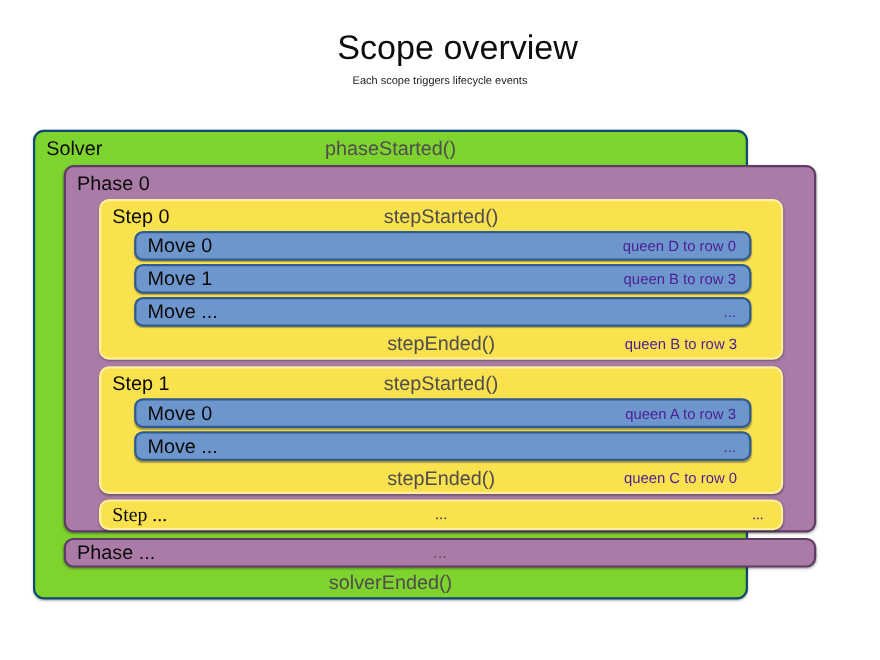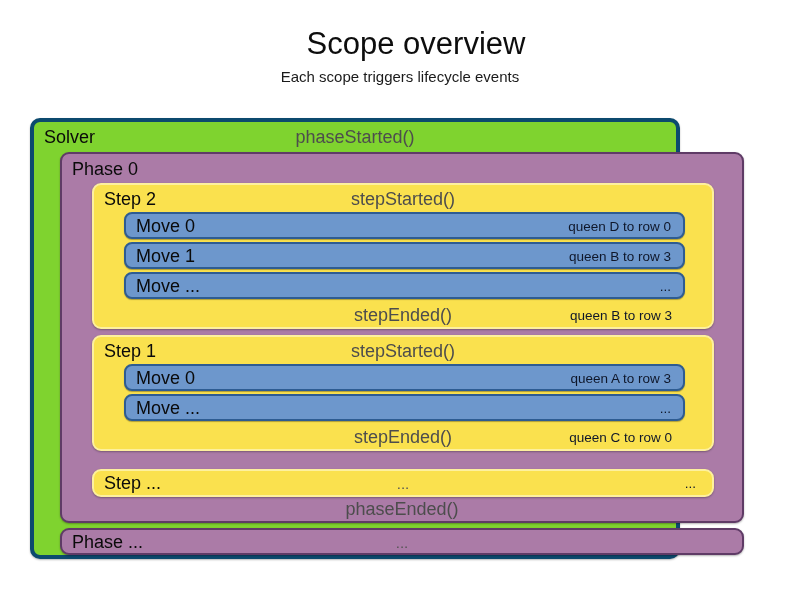--- a/index.html
+++ b/index.html
@@ -6,63 +6,63 @@
   .canvas {
     position:relative; width:800px; height:600px; background:#ffffff;
     font-family:"Liberation Sans", sans-serif; overflow:hidden;
   }
   .title {
     position:absolute; top:26px; left:0; width:100%;
     text-align:center; font-size:31px; color:#0d0d0d;padding-left:16px;
   }
   .subtitle {
     position:absolute; top:68px; left:0; width:100%;
-    text-align:center; font-size:15px; color:#1a1a1a;
+    text-align:center; font-size:10px; color:#1a1a1a;
   }
   .box { box-sizing:border-box; }
   .row { position:relative; }
 
   .solver {
     position:absolute; left:30px; top:118px; width:650px;
-    background:#7fd32f; border:4px solid #0c4a6e; border-radius:10px;
+    background:#7fd32f; border:2px solid #0c4a6e; border-radius:10px;
     box-shadow:0 1px 2px rgba(0,0,0,0.28);
   }
   .solver-header { height:30px; }
 
   .lbl {
     position:absolute; left:10px; top:50%; transform:translateY(-50%);
     font-size:18px; color:#0a0a0a; white-space:nowrap;
   }
   .mid {
     position:absolute; left:0; right:0; top:50%; transform:translateY(-50%);
     text-align:center; white-space:nowrap;
   }
   .event { color:#4d4d4d; font-size:18px; }
   .ann {
     position:absolute; right:12px; top:50%; transform:translateY(-50%);
-    font-size:13.5px; color:#0f172a; white-space:nowrap;
+    font-size:13.5px; color:#4c1d95; white-space:nowrap;
   }
   .dots { color:#545454; font-size:15px; }
 
   .phase {
     margin-left:26px; width:684px;
     background:#ab7ba7; border:2px solid #5f3b66; border-radius:9px;
     box-shadow:0 1px 2px rgba(0,0,0,0.3);
   }
   .phase-header { height:29px; }
   .phase-dots { position:relative; margin-top:5px; height:27px;padding-left:23px; }
 
   .step {
     margin-left:30px; width:622px;
     background:#fae14e; border:2px solid #fdf09e; border-radius:9px;
     box-shadow:0 1px 2px rgba(0,0,0,0.3);
   }
   .step-header { height:27px; }
   .step-1 { margin-top:6px; }
-  .step-dots { position:relative; margin-top:18px; height:28px; }
+  .step-dots { position:relative; margin-top:5px; height:28px;font-family:Liberation Serif, serif; }
   .step-dots .ann { right:16px; }
 
   .moves { margin-left:30px; width:561px; }
   .move {
     position:relative; height:27px; margin-bottom:3px;
     background:#6d97cc; border:2px solid #2e5c92; border-radius:8px;
     box-shadow:0 1px 1px rgba(0,0,0,0.3);
     padding-left:37px;
   }
 
@@ -87,21 +87,21 @@
     </div>
 
     <div class="box phase phase-main">
 
       <div class="row phase-header">
         <span class="lbl">Phase 0</span>
       </div>
 
       <div class="box step step-0">
         <div class="row step-header">
-          <span class="lbl">Step 2</span>
+          <span class="lbl">Step 0</span>
           <span class="mid event">stepStarted()</span>
         </div>
         <div class="moves">
           <div class="box move">
             <span class="lbl">Move 0</span>
             <span class="ann">queen D to row 0</span>
           </div>
           <div class="box move">
             <span class="lbl">Move 1</span>
             <span class="ann">queen B to row 3</span>
@@ -137,26 +137,26 @@
           <span class="ann end-ann">queen C to row 0</span>
         </div>
       </div>
 
       <div class="box step step-dots">
         <span class="lbl">Step ...</span>
         <span class="mid dots">...</span>
         <span class="ann">...</span>
       </div>
 
-      <div class="row end-row phase-end-row">
-        <span class="mid event">phaseEnded()</span>
-      </div>
 
     </div>
 
     <div class="box phase phase-dots">
       <span class="lbl">Phase ...</span>
       <span class="mid dots">...</span>
     </div>
 
+    <div class="row end-row solver-end-row">
+      <span class="mid event">solverEnded()</span>
+    </div>
 
   </div>
 </div>
 
 </body></html>

